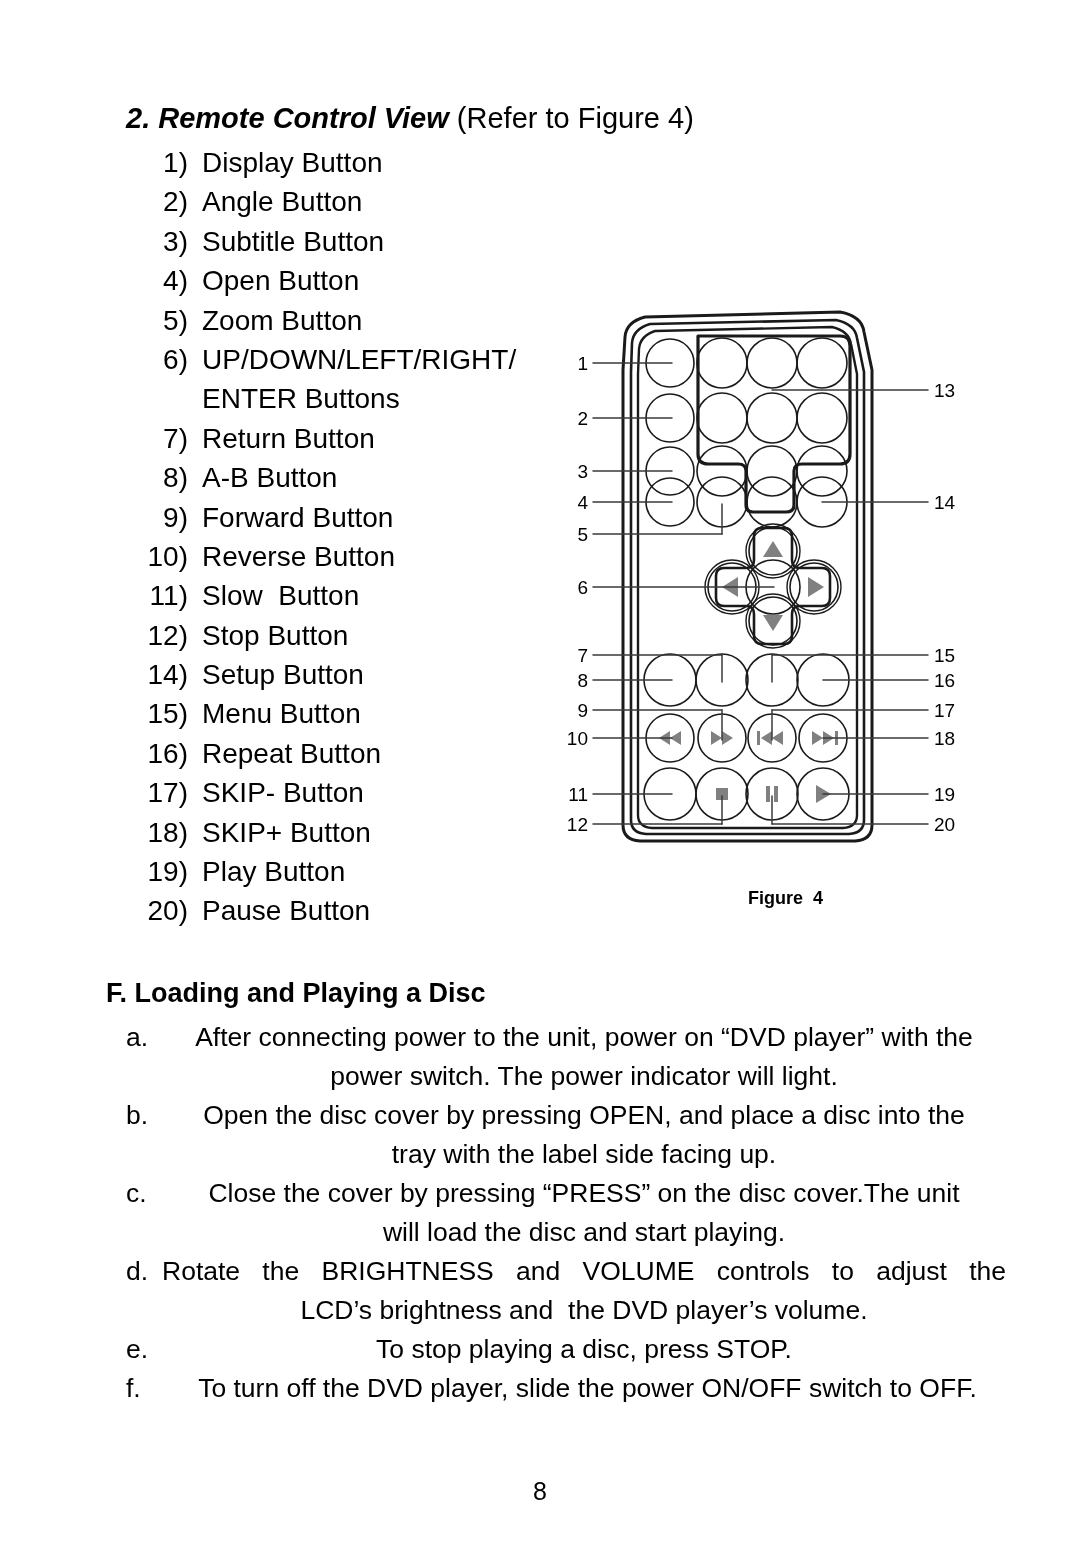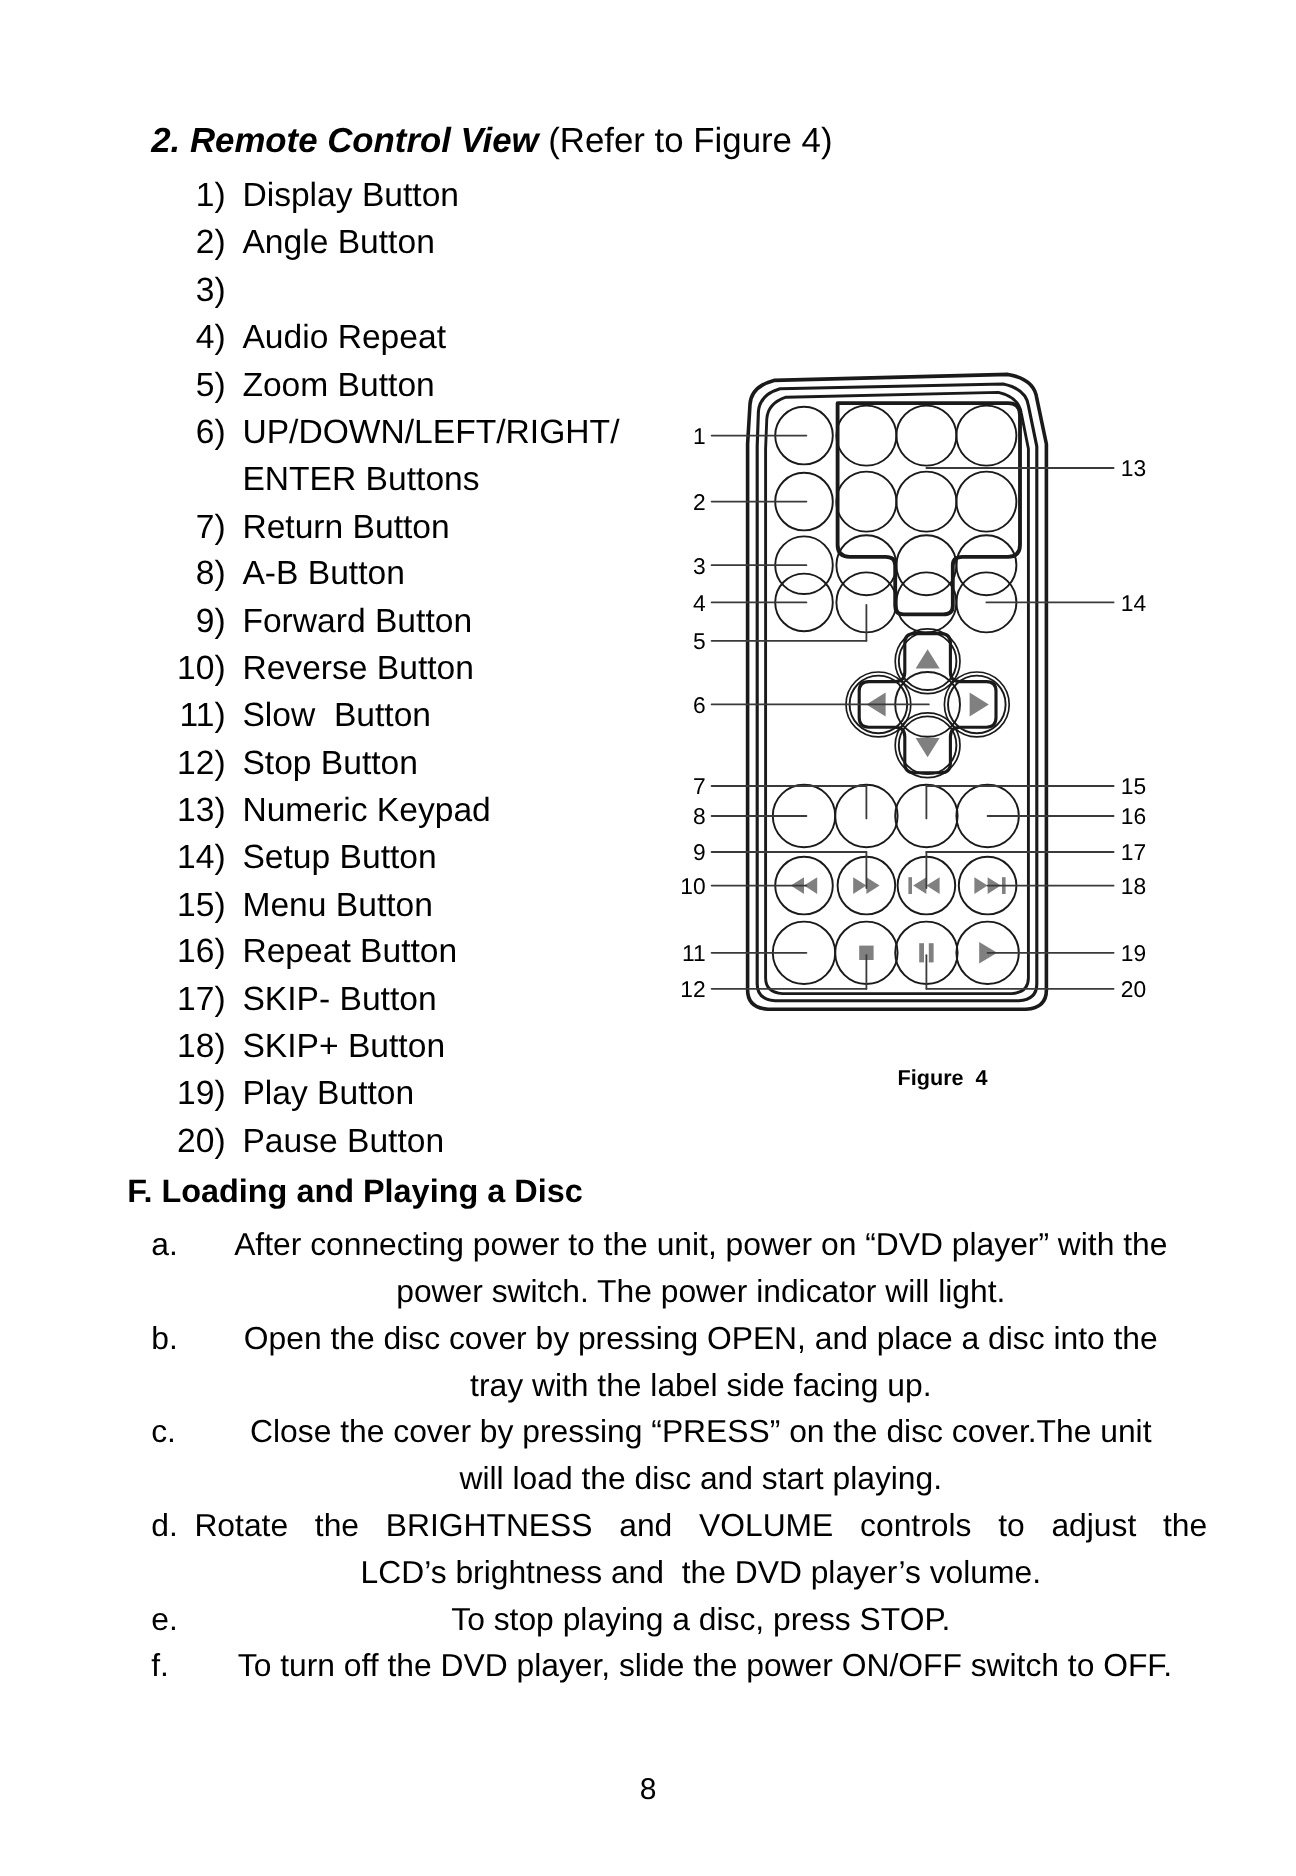--- a/index.html
+++ b/index.html
@@ -137,32 +137,31 @@
 
 <div id="page">
 
   <div class="section-heading">
     <span class="bi">2. Remote Control View</span><span> (Refer to Figure 4)</span>
   </div>
 
   <div class="num-list" id="num-list">
       <div class="num-row"><span class="idx">1)</span><span class="lbl">Display Button</span></div>
       <div class="num-row"><span class="idx">2)</span><span class="lbl">Angle Button</span></div>
-      <div class="num-row"><span class="idx">3)</span></div>
-      <div class="num-row"><span class="idx">4)</span><span class="lbl">Audio Repeat</span></div>
+      <div class="num-row"><span class="idx">3)</span><span class="lbl">Subtitle Button</span></div>
+      <div class="num-row"><span class="idx">4)</span><span class="lbl">Open Button</span></div>
       <div class="num-row"><span class="idx">5)</span><span class="lbl">Zoom Button</span></div>
       <div class="num-row"><span class="idx">6)</span><span class="lbl">UP/DOWN/LEFT/RIGHT/</span></div>
       <div class="num-row cont"><span class="idx"></span><span class="lbl">ENTER Buttons</span></div>
       <div class="num-row"><span class="idx">7)</span><span class="lbl">Return Button</span></div>
       <div class="num-row"><span class="idx">8)</span><span class="lbl">A-B Button</span></div>
       <div class="num-row"><span class="idx">9)</span><span class="lbl">Forward Button</span></div>
       <div class="num-row"><span class="idx">10)</span><span class="lbl">Reverse Button</span></div>
       <div class="num-row"><span class="idx">11)</span><span class="lbl">Slow  Button</span></div>
       <div class="num-row"><span class="idx">12)</span><span class="lbl">Stop Button</span></div>
-      <div class="num-row"><span class="idx">13)</span><span class="lbl">Numeric Keypad</span></div>
       <div class="num-row"><span class="idx">14)</span><span class="lbl">Setup Button</span></div>
       <div class="num-row"><span class="idx">15)</span><span class="lbl">Menu Button</span></div>
       <div class="num-row"><span class="idx">16)</span><span class="lbl">Repeat Button</span></div>
       <div class="num-row"><span class="idx">17)</span><span class="lbl">SKIP- Button</span></div>
       <div class="num-row"><span class="idx">18)</span><span class="lbl">SKIP+ Button</span></div>
       <div class="num-row"><span class="idx">19)</span><span class="lbl">Play Button</span></div>
       <div class="num-row"><span class="idx">20)</span><span class="lbl">Pause Button</span></div>
     </div>
 
   <div id="remote-figure">

